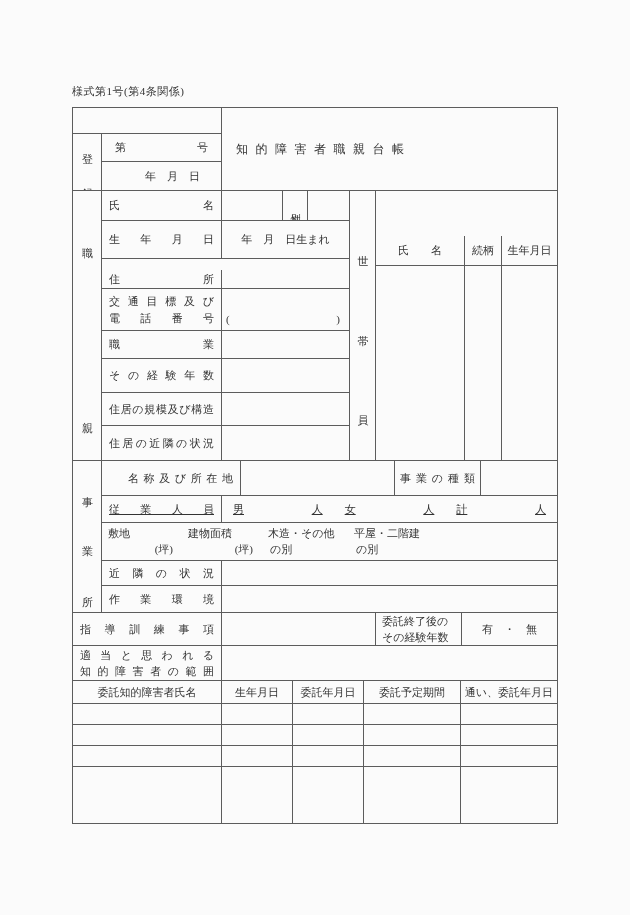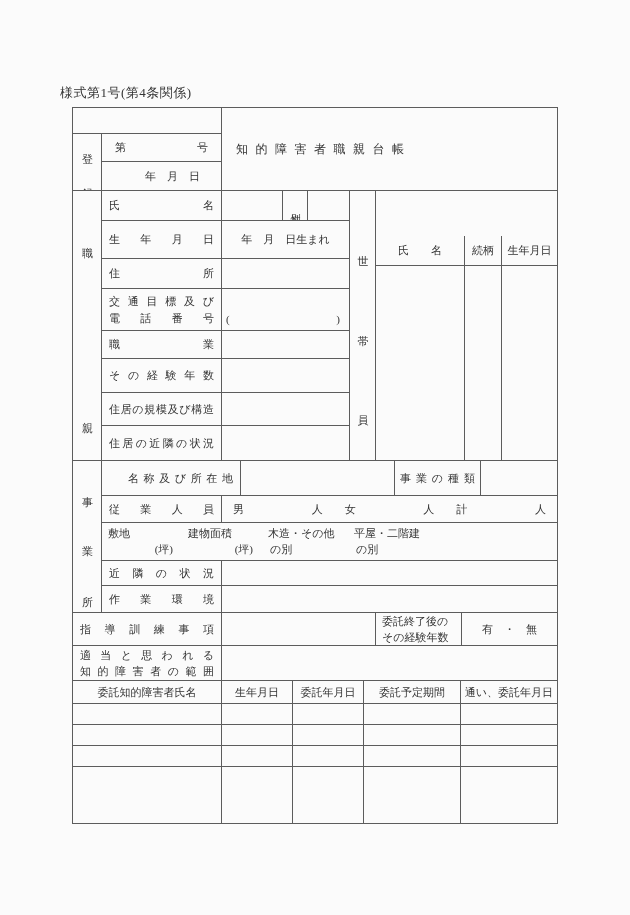--- a/index.html
+++ b/index.html
@@ -10,22 +10,22 @@
   *{margin:0;padding:0;box-sizing:border-box;}
   html,body{width:630px;height:915px;}
   body{
     background:var(--paper);
     color:var(--ink);
     font-family:"Liberation Serif","DejaVu Serif",serif;
     font-size:11px;
     position:relative;
   }
   .form-code{
-    position:absolute;left:60px;top:84px;
-    font-size:13px;letter-spacing:.5px;
+    position:absolute;left:72px;top:84px;
+    font-size:11px;letter-spacing:.5px;
   }
   .sheet{
     position:absolute;left:72px;top:107px;
     width:486px;height:717px;
     border:1px solid var(--line);
     display:flex;flex-direction:column;
     background:var(--paper);
   }
   .br{border-right:1px solid var(--line);}
   .bb{border-bottom:1px solid var(--line);}
@@ -105,21 +105,21 @@
 
       <div class="row bb" style="height:38px;">
         <div class="lbl br cell" style="width:120px;">
             <div>生年月日</div>
           </div>
         <div class="cell center" style="flex:1;">
           <span>年　月　日生まれ</span>
         </div>
       </div>
 
-      <div class="row bb" style="height:30px;">
+      <div class="row bb" style="height:30px;align-items:flex-end;">
         <div class="lbl br cell" style="width:120px;">
             <div>住所</div>
           </div>
         <div class="cell" style="flex:1;"></div>
       </div>
 
       <div class="row bb" style="height:42px;">
         <div class="lbl br cell" style="width:120px;">
           <div>交通目標及び</div>
           <div>電話番号</div>
@@ -188,21 +188,21 @@
         <div class="lbl br cell" style="width:120px;margin-left:19px;">
             <div>名称及び所在地</div>
           </div>
         <div class="cell br" style="width:154px;"></div>
         <div class="lbl br cell" style="width:86px;padding:1px 5px;">
             <div>事業の種類</div>
           </div>
         <div class="cell" style="flex:1;"></div>
       </div>
 
-      <div class="row bb" style="height:27px;">
+      <div class="row bb" style="height:27px;text-decoration:underline;">
         <div class="lbl br cell" style="width:120px;">
             <div>従業人員</div>
           </div>
         <div class="cell" style="flex:1;display:flex;">
           <div class="emp-group">
             <span>男</span>
             <span>人</span>
           </div>
           <div class="emp-group">
             <span>女</span>

